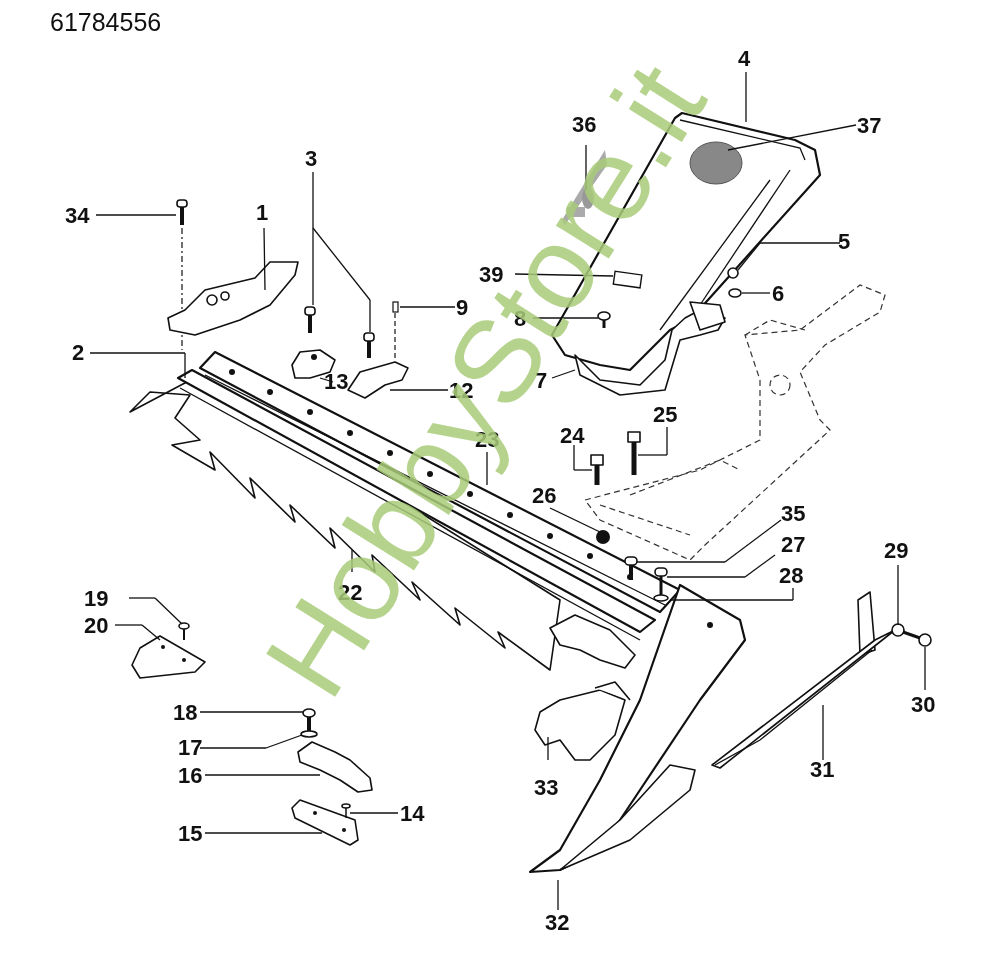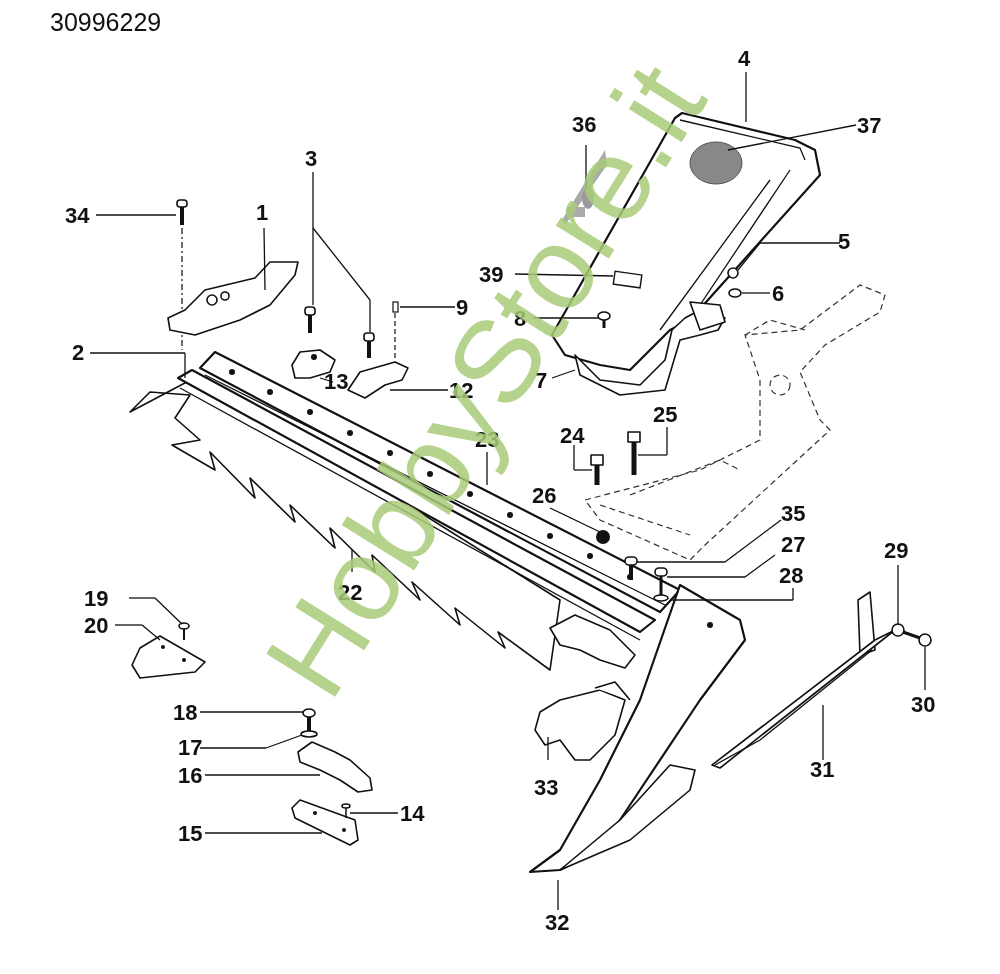--- a/index.html
+++ b/index.html
@@ -11,21 +11,21 @@
   .ln { stroke: #111; stroke-width: 1.3; fill: none; }
   .pt { stroke: #111; stroke-width: 2.2; fill: #fff; stroke-linejoin: round; }
   .pt2 { stroke: #111; stroke-width: 1.6; fill: #fff; stroke-linejoin: round; }
   .dash { stroke: #333; stroke-width: 1.2; fill: none; stroke-dasharray: 6 4; }
   .hole { fill: #111; }
   .wm { font-family: "Liberation Sans", sans-serif; font-size: 118px; fill: #a9cc7a; opacity: 0.85; }
 </style>
 </head>
 <body>
 
-<div id="code">30996229</div>
+<div id="code">61784556</div>
 
 <svg id="diagram" width="1000" height="974" viewBox="0 0 1000 974">
 
   <g>
     <path class="dash" d="M585,500 L700,470 L760,440 L760,380 L745,335 L800,330 L860,285 L885,295 L880,312 L825,345 L800,372 L820,420 L830,430 L705,545 L690,560 L600,520 Z"></path>
     <path class="dash" d="M745,335 L770,320 L805,330"></path>
     <path class="dash" d="M600,505 L690,535"></path>
     <path class="dash" d="M630,495 L720,460 L740,470"></path>
     <circle class="dash" cx="780" cy="385" r="10"></circle>
   </g>

